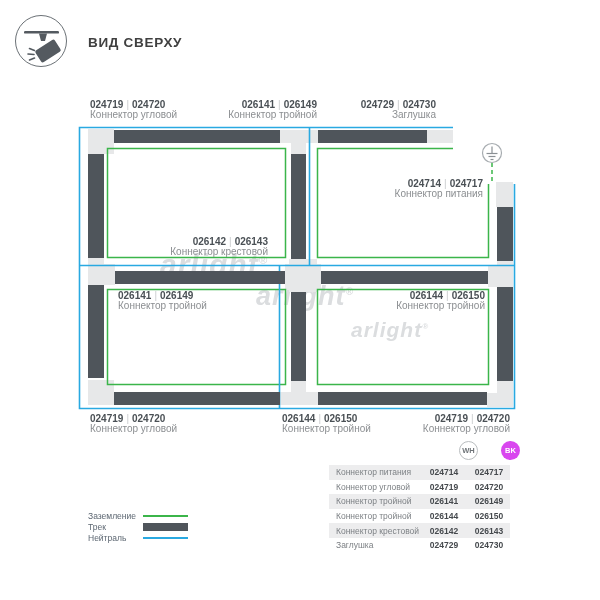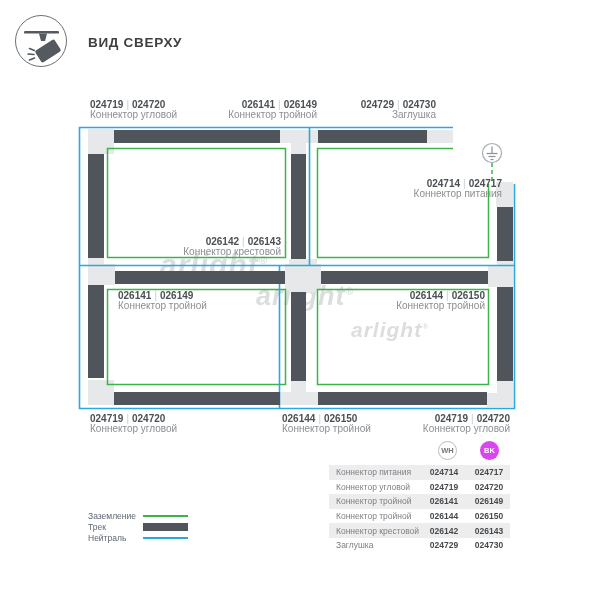--- a/index.html
+++ b/index.html
@@ -41,20 +41,21 @@
   .llabel{width:55px;}
   .lswatch{width:45px;}
   .sw-ground{height:2px;background:#3bb54a;}
   .sw-track{height:8px;background:#4f555b;}
   .sw-neutral{height:2px;background:#29a9e1;}
   
   .colcirc{
     position:absolute;top:441px;width:19px;height:19px;border-radius:50%;z-index:2;
     font-size:7.5px;font-weight:bold;display:flex;align-items:center;justify-content:center;
     box-sizing:border-box;
+    margin-left:21px;
   }
   .circ-wh{left:438px;background:#fff;border:1px solid #b9bdbf;color:#6f7478;}
   .circ-bk{left:480px;background:#d946ef;color:#ffffff;}
   .ptable{position:absolute;left:329px;top:465px;width:181px;z-index:2;font-size:8.5px;}
   .trow{display:flex;height:14.6px;align-items:center;}
   .trow.shade{background:#ededee;}
   .tname{flex:1;padding-left:7px;color:#7d8185;}
   .twh{width:48px;text-align:center;font-weight:bold;color:#45494d;}
   .tbk{width:42px;text-align:center;font-weight:bold;color:#45494d;}
 </style>
@@ -146,25 +147,25 @@
   <div class="lname">Коннектор угловой</div>
 </div>
 <div class="dlabel right" style="right:283px;top:100px">
   <div class="codes"><span>026141</span><span class="sep">|</span><span>026149</span></div>
   <div class="lname">Коннектор тройной</div>
 </div>
 <div class="dlabel right" style="right:164px;top:100px">
   <div class="codes"><span>024729</span><span class="sep">|</span><span>024730</span></div>
   <div class="lname">Заглушка</div>
 </div>
-<div class="dlabel right" style="right:98px;top:179px">
+<div class="dlabel right" style="right:117px;top:179px">
   <div class="codes"><span>024714</span><span class="sep">|</span><span>024717</span></div>
   <div class="lname">Коннектор питания</div>
 </div>
-<div class="dlabel right" style="right:319px;top:237px">
+<div class="dlabel right" style="right:332px;top:237px">
   <div class="codes"><span>026142</span><span class="sep">|</span><span>026143</span></div>
   <div class="lname">Коннектор крестовой</div>
 </div>
 <div class="dlabel" style="left:118px;top:291px">
   <div class="codes"><span>026141</span><span class="sep">|</span><span>026149</span></div>
   <div class="lname">Коннектор тройной</div>
 </div>
 <div class="dlabel right" style="right:115px;top:291px">
   <div class="codes"><span>026144</span><span class="sep">|</span><span>026150</span></div>
   <div class="lname">Коннектор тройной</div>

